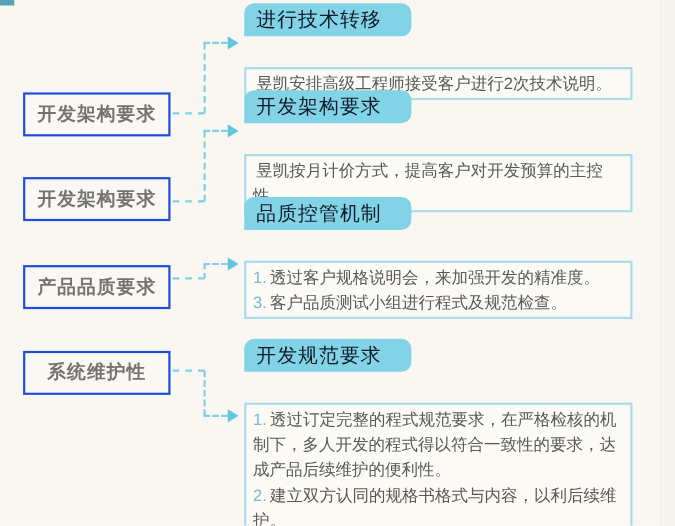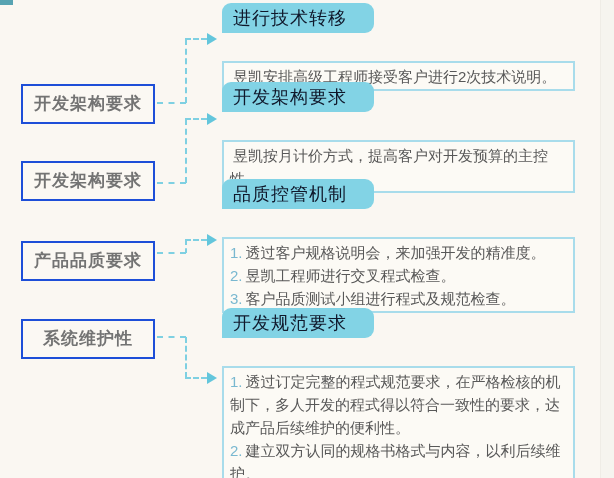--- a/index.html
+++ b/index.html
@@ -103,21 +103,20 @@
       <div><span class="num"></span><span>昱凯按月计价方式，提高客户对开发预算的主控性。</span></div>
     </div>
   </div>
 
   <div class="sec" style="top:179px">
     <div class="tab">
       <span>品质控管机制</span>
     </div>
     <div class="body">
       <div><span class="num">1.</span><span>透过客户规格说明会，来加强开发的精准度。</span></div>
-      <div><span class="num">2.</span><span>昱凯工程师进行交叉程式检查。</span></div>
       <div><span class="num">3.</span><span>客户品质测试小组进行程式及规范检查。</span></div>
     </div>
   </div>
 
   <div class="sec" style="top:308px">
     <div class="tab">
       <span>开发规范要求</span>
     </div>
     <div class="body">
       <div><span class="num">1.</span><span>透过订定完整的程式规范要求，在严格检核的机制下，多人开发的程式得以符合一致性的要求，达成产品后续维护的便利性。</span></div>

